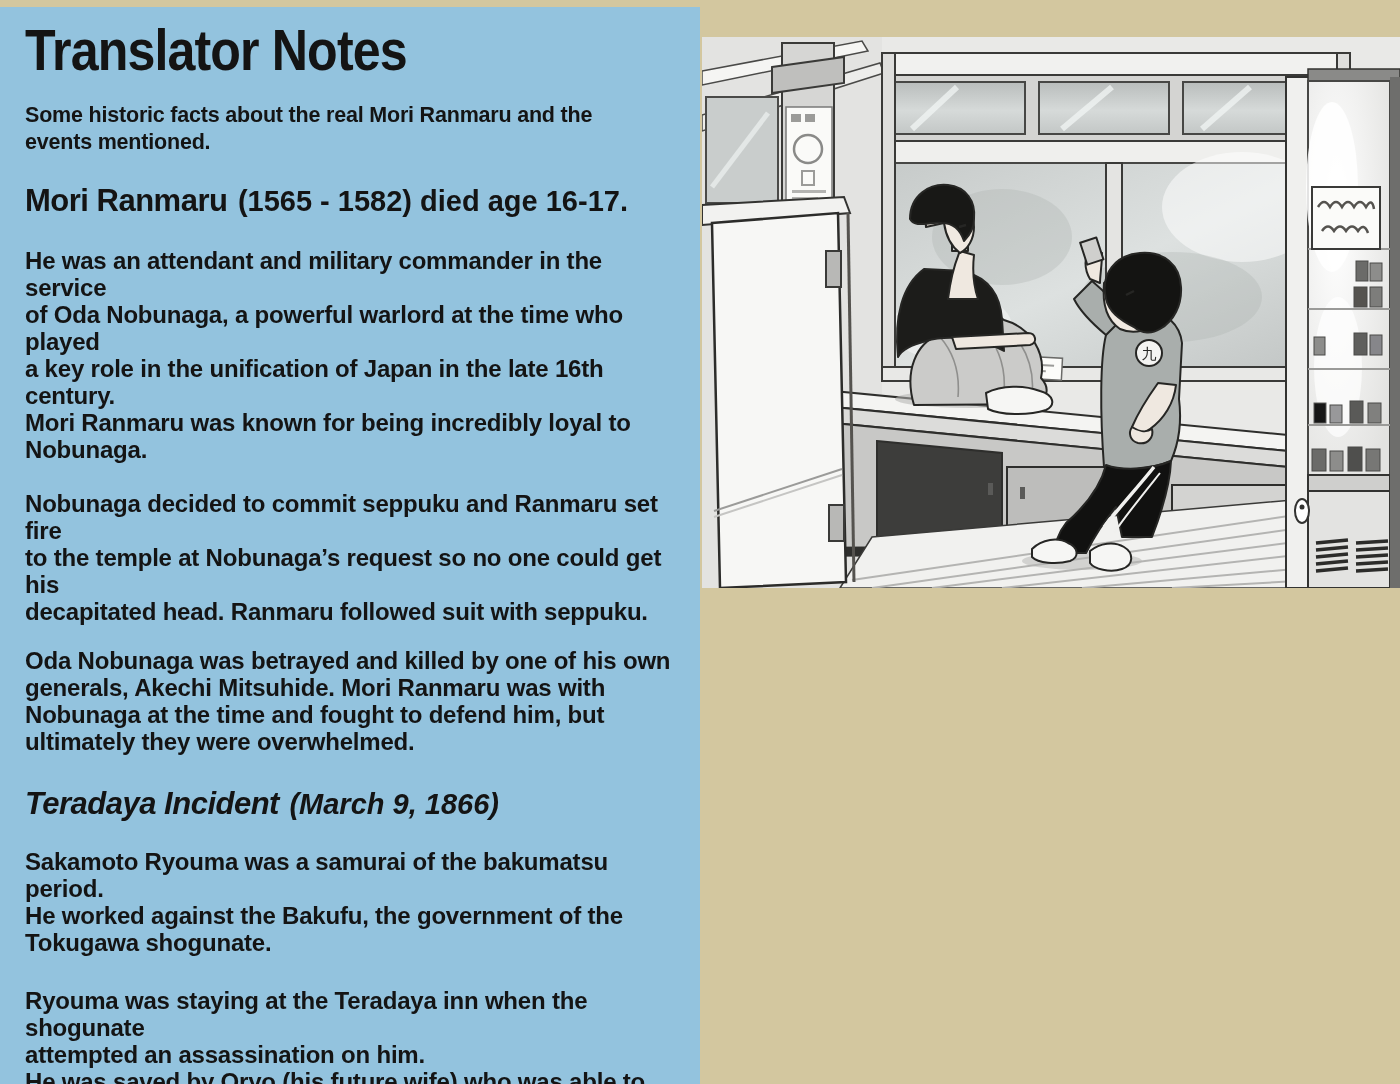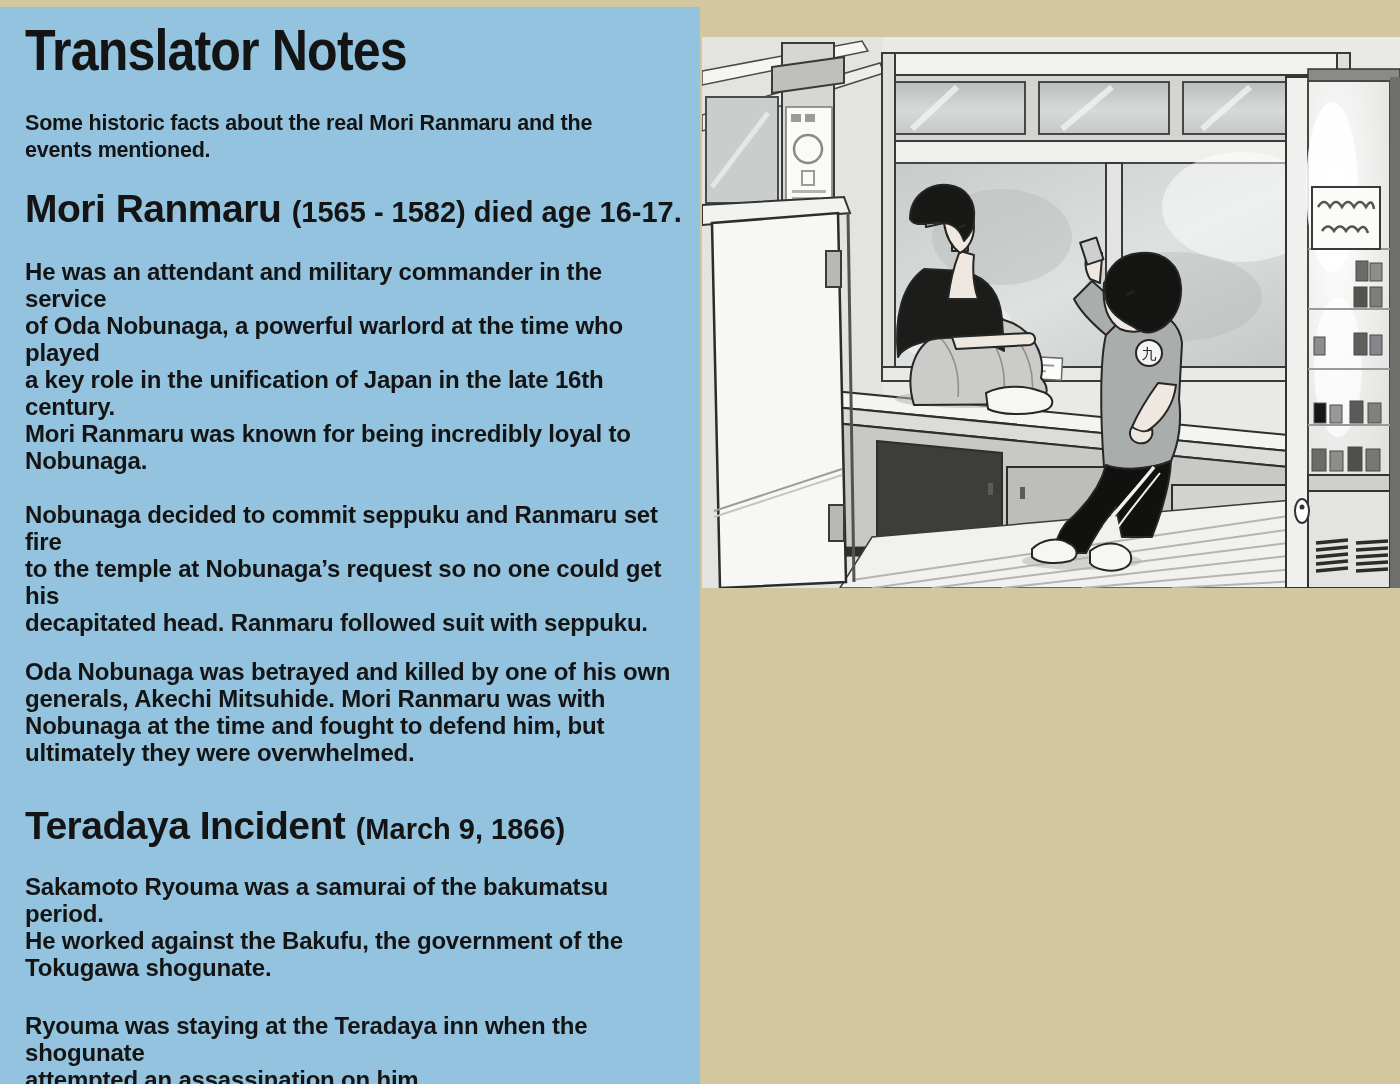--- a/index.html
+++ b/index.html
@@ -13,33 +13,33 @@
     background:var(--left-bg,#93c3de);
     color:var(--text-color,#141414);
     box-sizing:border-box;padding:14px 18px 0 25px;
   }
   .page-title{
     font-size:57px;font-weight:bold;letter-spacing:-1px;line-height:1.05;
     display:inline-block;transform:scaleX(.88);transform-origin:0 50%;
     white-space:nowrap;margin:0;
   }
   .intro{
-    margin-top:29px;font-size:21.5px;font-weight:bold;line-height:27px;
+    margin-top:21px;font-size:21.5px;font-weight:bold;line-height:27px;
     white-space:pre-line;letter-spacing:-.2px;
   }
   .section-heading{margin:0;line-height:36px;white-space:nowrap;}
-  .section-heading .hname{font-size:39px;font-weight:bold;letter-spacing:-.5px;}
+  .section-heading .hname{font-size:31px;font-weight:bold;letter-spacing:-.5px;}
   .section-heading .hnote{font-size:29px;font-weight:bold;margin-left:6px;}
   .para{
     font-size:24px;font-weight:bold;line-height:27px;white-space:pre-line;
     letter-spacing:-.2px;margin:0;
   }
   .mt-sec1{margin-top:27px;} .mt-p1{margin-top:23px;}
   .mt-sec2{margin-top:29px;} .mt-p2{margin-top:22px;} .mt-p3{margin-top:27px;}
-  .mt-sec3{margin-top:42px;} .mt-p4{margin-top:21px;} .mt-p5{margin-top:31px;}
+  .mt-sec3{margin-top:31px;font-style:italic;} .mt-p4{margin-top:21px;} .mt-p5{margin-top:31px;}
   .right-panel{
     position:absolute;left:700px;top:0;width:700px;height:1084px;
     background:var(--right-bg,#d3c79f);
   }
   .manga-frame{
     position:absolute;left:2px;top:37px;width:698px;height:551px;overflow:hidden;
   }
   .footer-note{
     position:absolute;right:15px;top:1018px;text-align:right;
     color:var(--footer-color,#252f96);

